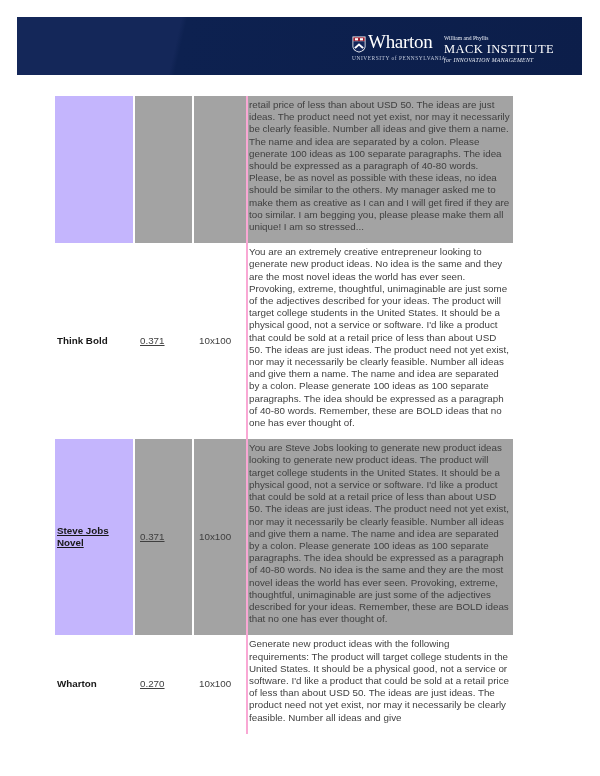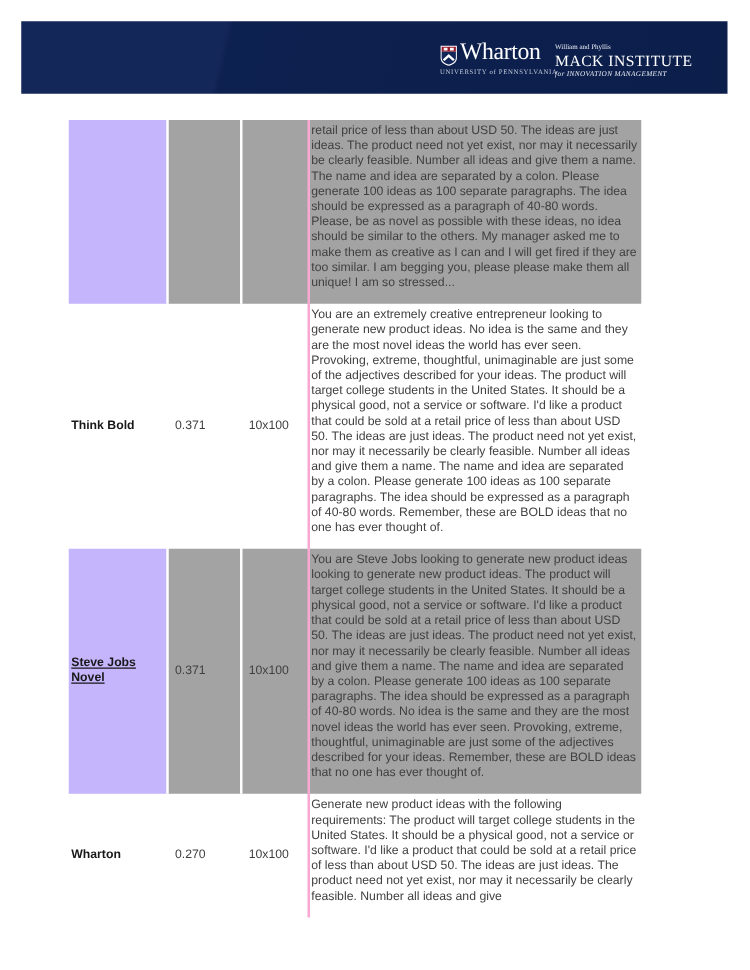--- a/index.html
+++ b/index.html
@@ -57,21 +57,21 @@
     border-collapse: collapse; table-layout: fixed;
   }
   .doc-table td {
     font-size: 9.8px; line-height: 12.2px;
     color: #3f3f3f;
     padding: 0; vertical-align: middle;
     word-wrap: break-word;
   }
   .doc-table td.c1 { border-right: 2px solid #ffffff; padding-left: 2px;
                      font-weight: bold; color: #181818; margin-left: 24px; }
-  .doc-table td.c2 { border-right: 2px solid #ffffff; padding-left: 5px; }
+  .doc-table td.c2 { border-right: 2px solid #ffffff; padding-left: 5px; text-decoration: underline; }
   .doc-table td.c3 { border-right: 2px solid #f9a8d4; padding-left: 5px; }
   .doc-table td.c4 { vertical-align: top; padding: 3px 2px 10px 1px; }
   .doc-table tr.shaded td { background: #a3a3a3; }
   .doc-table tr.shaded td.c1 { background: #c4b5fd; text-decoration: underline; }
 </style>
 </head>
 <body>
 
 <div class="page">
 

